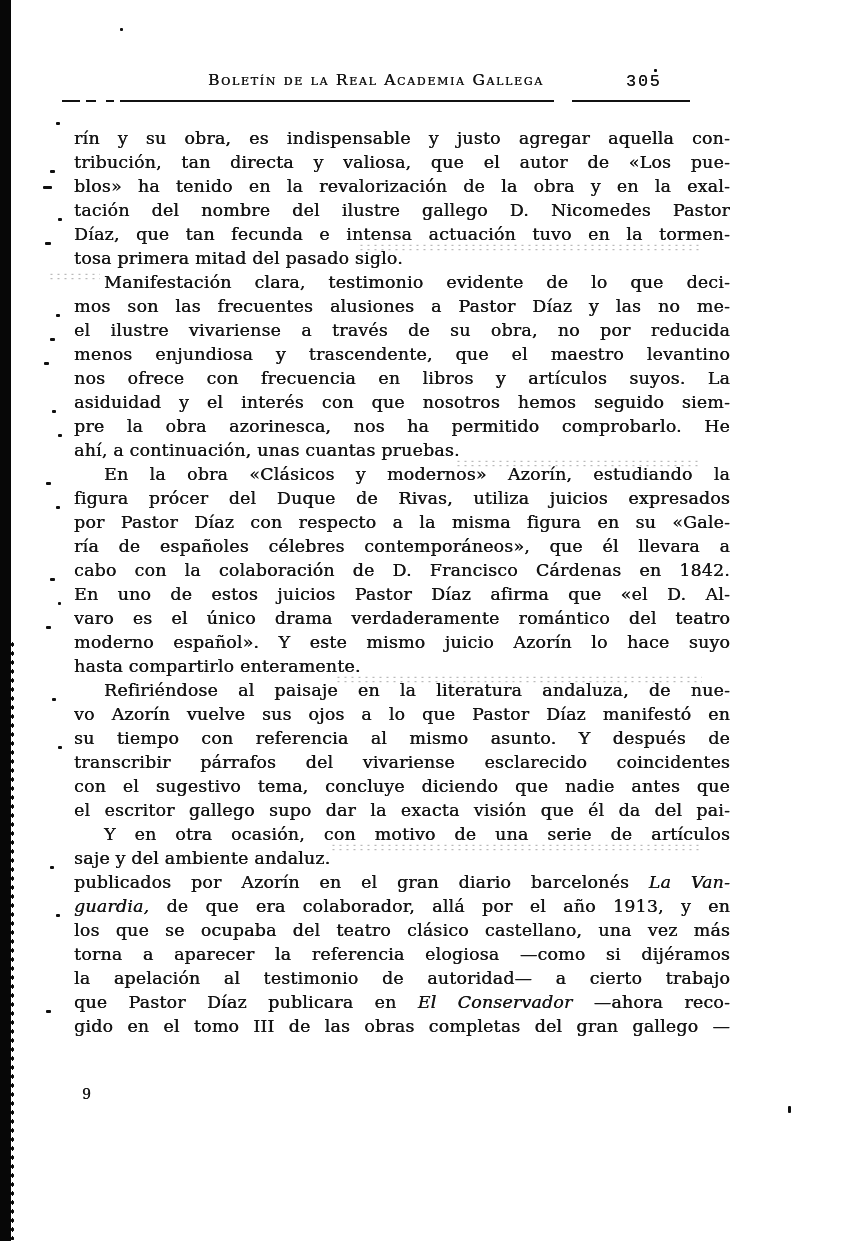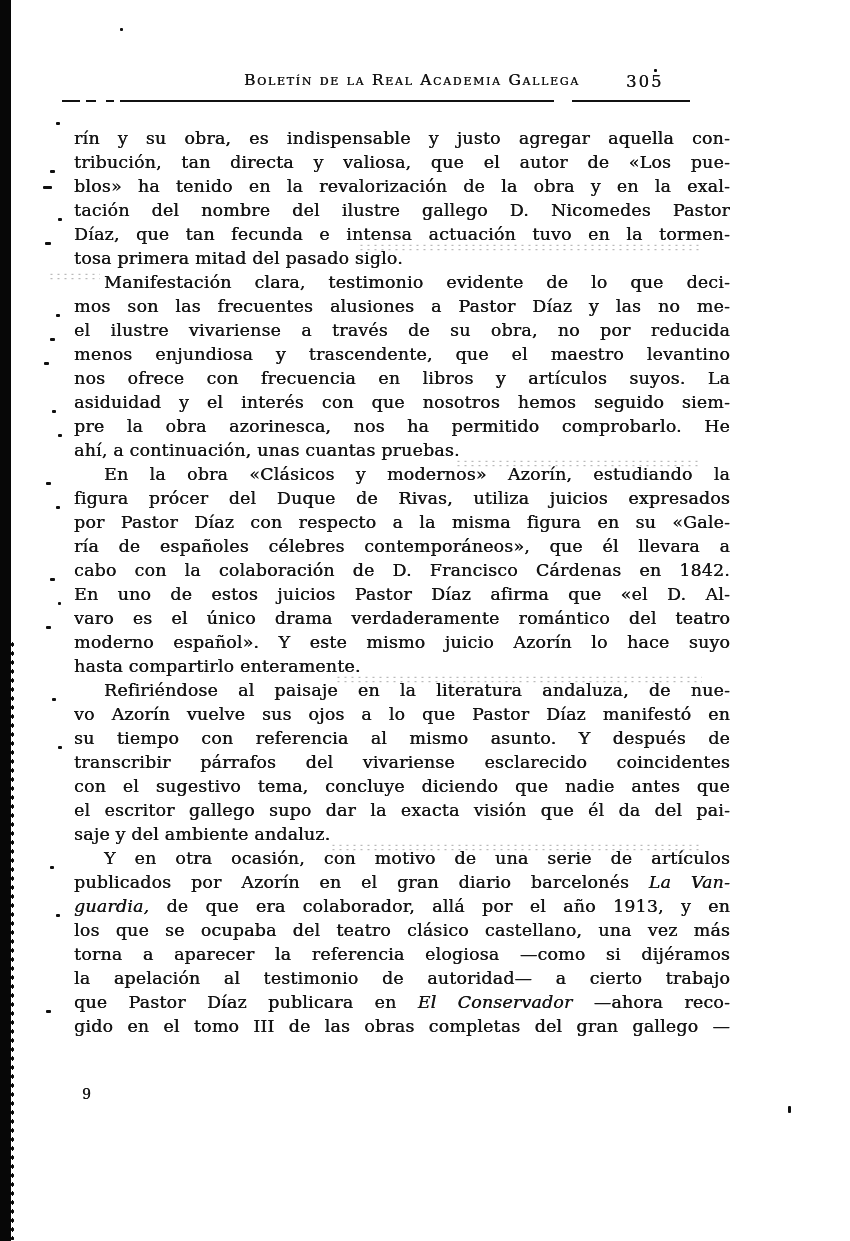--- a/index.html
+++ b/index.html
@@ -13,25 +13,26 @@
   .binding{position:absolute;left:0;top:0;width:11px;height:1241px;background:#070707;}
   .binding::after{
     content:"";position:absolute;left:10px;top:640px;width:5px;height:600px;
     background-image:radial-gradient(#070707 1.1px,transparent 1.5px);
     background-size:5px 9px;
   }
   
   .journal-title{
     position:absolute;left:208px;top:71px;
     font-variant:small-caps;letter-spacing:1.7px;font-size:15.5px;
-    text-shadow:0.35px 0.2px 0 currentColor;white-space:nowrap;margin-left:36px;
+    text-shadow:0.35px 0.2px 0 currentColor;white-space:nowrap;
   }
   .page-number{
     position:absolute;left:626px;top:72px;font-size:16.5px;letter-spacing:2px;
     text-shadow:0.3px 0.2px 0 currentColor;
+    font-family:Liberation Mono, monospace;
   }
   .header-rule{
     position:absolute;left:62px;top:100px;width:628px;height:2.4px;
     background:linear-gradient(90deg,
       #111 0 18px, transparent 18px 24px,
       #111 24px 34px, transparent 34px 44px,
       #111 44px 52px, transparent 52px 58px,
       #111 58px 492px, transparent 492px 510px,
       #111 510px 628px);
   }
@@ -92,22 +93,22 @@
       <div class="tline">En uno de estos juicios Pastor Díaz afirma que «el D. Al-</div>
       <div class="tline">varo es el único drama verdaderamente romántico del teatro</div>
       <div class="tline">moderno español». Y este mismo juicio Azorín lo hace suyo</div>
       <div class="tline pend">hasta compartirlo enteramente.</div>
       <div class="tline indent">Refiriéndose al paisaje en la literatura andaluza, de nue-</div>
       <div class="tline">vo Azorín vuelve sus ojos a lo que Pastor Díaz manifestó en</div>
       <div class="tline">su tiempo con referencia al mismo asunto. Y después de</div>
       <div class="tline">transcribir párrafos del vivariense esclarecido coincidentes</div>
       <div class="tline">con el sugestivo tema, concluye diciendo que nadie antes que</div>
       <div class="tline">el escritor gallego supo dar la exacta visión que él da del pai-</div>
+      <div class="tline indent">Y en otra ocasión, con motivo de una serie de artículos</div>
       <div class="tline pend">saje y del ambiente andaluz.</div>
-      <div class="tline indent">Y en otra ocasión, con motivo de una serie de artículos</div>
       <div class="tline">publicados por Azorín en el gran diario barcelonés <i>La Van-</i></div>
       <div class="tline"><i>guardia,</i> de que era colaborador, allá por el año 1913, y en</div>
       <div class="tline">los que se ocupaba del teatro clásico castellano, una vez más</div>
       <div class="tline">torna a aparecer la referencia elogiosa —como si dijéramos</div>
       <div class="tline">la apelación al testimonio de autoridad— a cierto trabajo</div>
       <div class="tline">que Pastor Díaz publicara en <i>El Conservador</i> —ahora reco-</div>
       <div class="tline">gido en el tomo III de las obras completas del gran gallego —</div>
     </main>
 
   <div class="sig">9</div>

